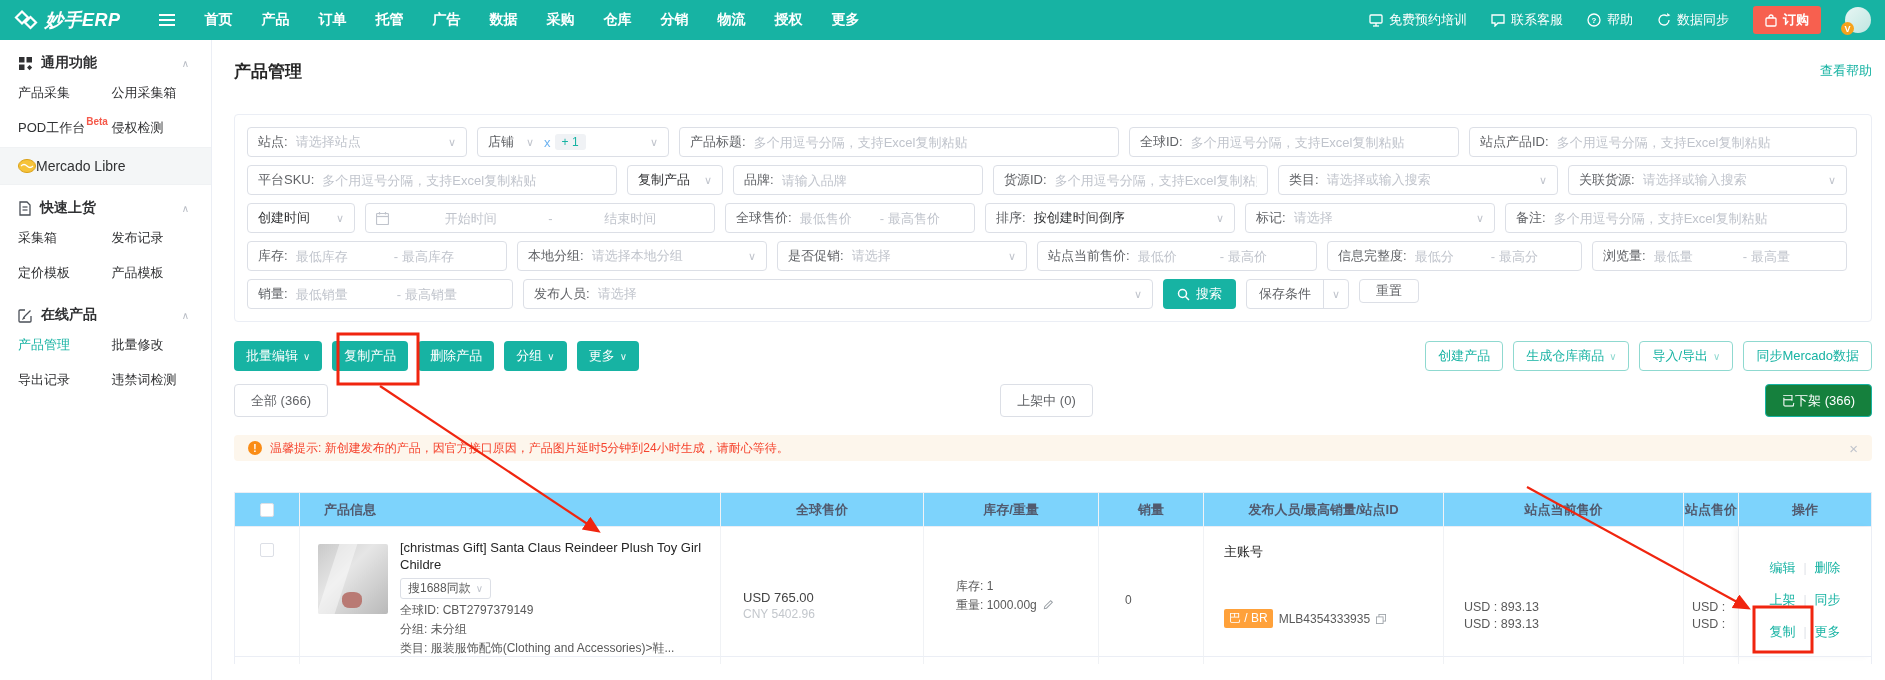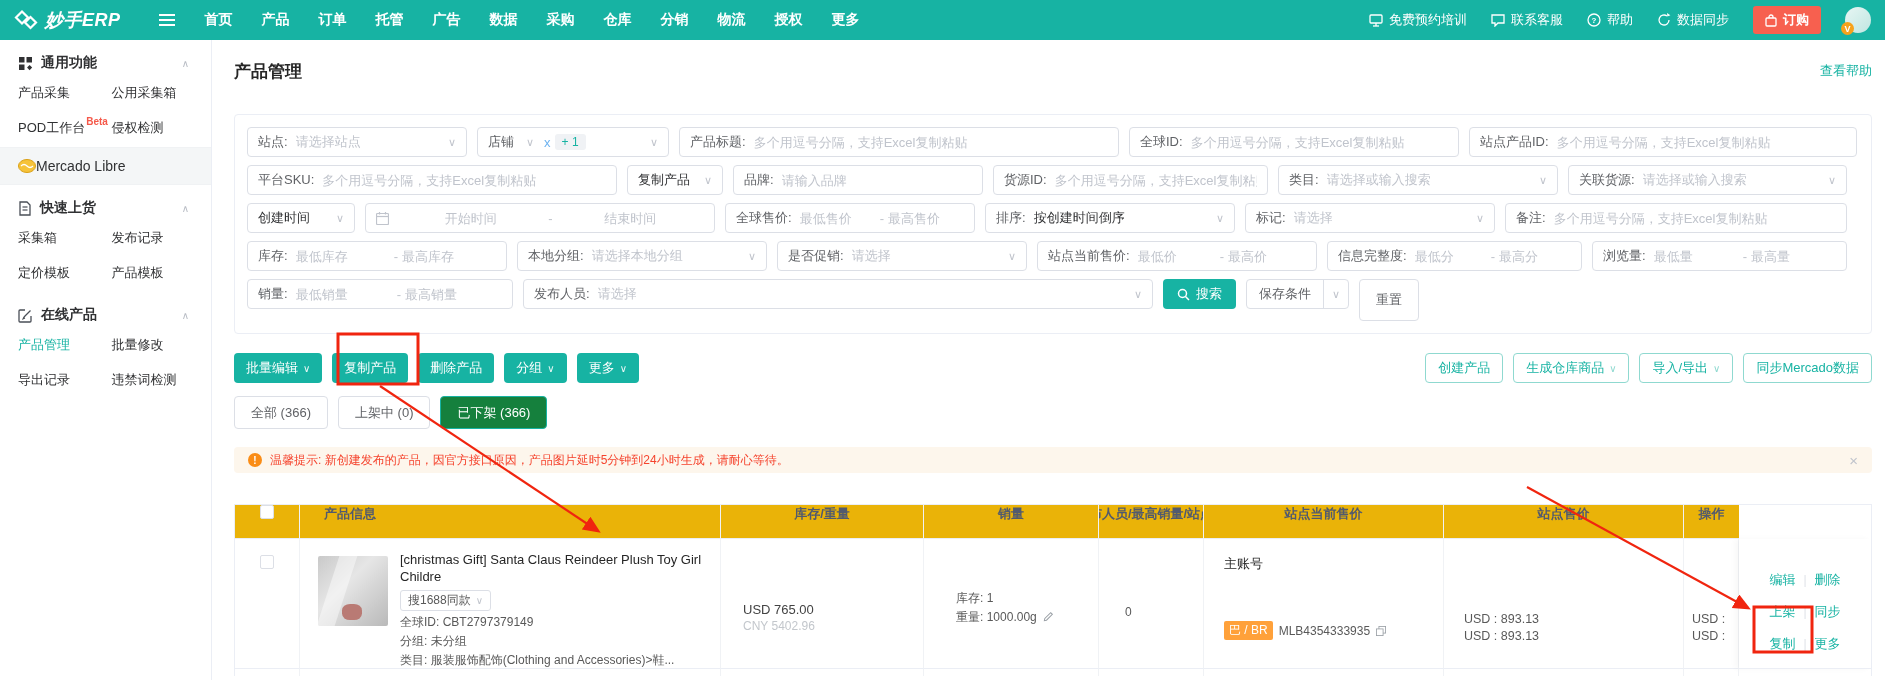--- a/index.html
+++ b/index.html
@@ -57,48 +57,48 @@
   .tag-x { color:#6cb2f0; font-size:13px; margin:0 4px 0 10px; }
   .tag-plus { background:#f0f2f5; color:#17b3a3; border-radius:3px; font-size:12px; padding:1px 7px; }
   .cal-ic { margin-right:8px; display:flex; }
   .search-btn { height:30px; background:#17b3a3; color:#fff; border:none; border-radius:4px;
     font-size:13px; padding:0 14px; display:flex; align-items:center; gap:6px; cursor:pointer; font-family:inherit; }
   .save-btn { height:30px; border:1px solid #dcdfe6; border-radius:4px; background:#fff; display:flex;
     align-items:center; font-size:13px; color:#606266; cursor:pointer; }
   .save-btn .txt { padding:0 12px; }
   .save-btn .sp { width:1px; height:28px; background:#dcdfe6; }
   .save-btn .cv { padding:0 8px; color:#c0c4cc; font-size:11px; }
-  .reset-btn { height:42px; border:1px solid #dcdfe6; border-radius:4px; background:#fff; font-size:13px;
+  .reset-btn { height:24px; border:1px solid #dcdfe6; border-radius:4px; background:#fff; font-size:13px;
     color:#606266; padding:0 16px; cursor:pointer; font-family:Liberation Mono, monospace; }
   
   .toolbar { display:flex; gap:10px; margin:19px 13px 0 22px; align-items:center; }
   .tb-btn { height:30px; background:#17b3a3; color:#fff; border:none; border-radius:4px; font-size:13px;
     padding:0 12px; display:flex; align-items:center; gap:5px; cursor:pointer; font-family:inherit; white-space:nowrap; }
   .tb-btn .cv { font-size:10px; opacity:.9; }
   .tb-right { margin-left:auto; display:flex; gap:10px; }
   .tb-out { height:30px; background:#fff; color:#17b3a3; border:1px solid #8fd9d0; border-radius:4px;
     font-size:13px; padding:0 12px; display:flex; align-items:center; gap:5px; cursor:pointer; font-family:inherit; white-space:nowrap; }
   .tb-out .cv { font-size:10px; color:#8fd9d0; }
   
-  .tabs { display:flex; gap:10px; margin:13px 13px 0 22px; }
+  .tabs { display:flex; gap:10px; margin:13px 13px 0 22px;justify-content:space-between; }
   .tab { height:33px; border:1px solid #dcdfe6; border-radius:4px; background:#fff; color:#606266;
     font-size:13px; padding:0 16px; display:flex; align-items:center; cursor:pointer; font-family:inherit; white-space:nowrap; }
   .tab.active { background:#15803d; border-color:#17b3a3; color:#fff; }
   
   .notice { margin:18px 13px 0 22px; height:26px; background:#fdf6ec; border-radius:4px;
     display:flex; align-items:center; padding:0 14px; }
   .notice-ic { width:14px; height:14px; border-radius:50%; background:#fa8c16; color:#fff; font-size:10px;
     font-weight:bold; display:flex; align-items:center; justify-content:center; margin-right:8px; flex:none; }
   .notice-text { font-size:12px; color:#f5432d; }
   .notice-close { margin-left:auto; color:#c0c4cc; font-size:15px; cursor:pointer; line-height:1; }
   
   .table { margin:31px 13px 0 22px; border:1px solid #ebeef5; border-bottom:none; }
   .tgrid { display:grid; grid-template-columns:65px 421px 203px 175px 105px 240px 240px 55px 132px; }
-  .th { height:34px; background:#eab308; border-bottom:1px solid #ebeef5; border-right:1px solid #f0f2f5;
-    font-size:13px; color:#515a6e; font-weight:600; display:flex; align-items:flex-start; justify-content:center;
+  .th { height:34px; background:#7dd3fc; border-bottom:1px solid #ebeef5; border-right:1px solid #f0f2f5;
+    font-size:13px; color:#515a6e; font-weight:600; display:flex; align-items:center; justify-content:center;
     overflow:hidden; white-space:nowrap; }
   .th.left { justify-content:flex-start; padding-left:24px; }
   .th:last-child { border-right:none; }
   .tcell { border-right:1px solid #f0f2f5; border-bottom:1px solid #ebeef5; overflow:hidden; font-size:12px;
     color:#595959; }
   .tcell:last-child { border-right:none; }
   .trow-next .tcell { border-bottom:none; height:7px; }
   .cb { width:14px; height:14px; border:1px solid #dcdfe6; border-radius:2px; background:#fff; cursor:pointer; }
   .cell-check { display:flex; justify-content:center; padding-top:16px; }
   .cell-prod { display:flex; gap:12px; padding:12px 10px 0 18px; }
@@ -506,20 +506,23 @@
 
   <div class="table">
     <div class="tgrid" id="table-head">
         <div class="th">
           <span class="cb"></span>
         </div>
         <div class="th left">
           <span>产品信息</span>
         </div>
         <div class="th">
+          <span>全球售价</span>
+        </div>
+        <div class="th">
           <span>库存/重量</span>
         </div>
         <div class="th">
           <span>销量</span>
         </div>
         <div class="th">
           <span>发布人员/最高销量/站点ID</span>
         </div>
         <div class="th">
           <span>站点当前售价</span>

